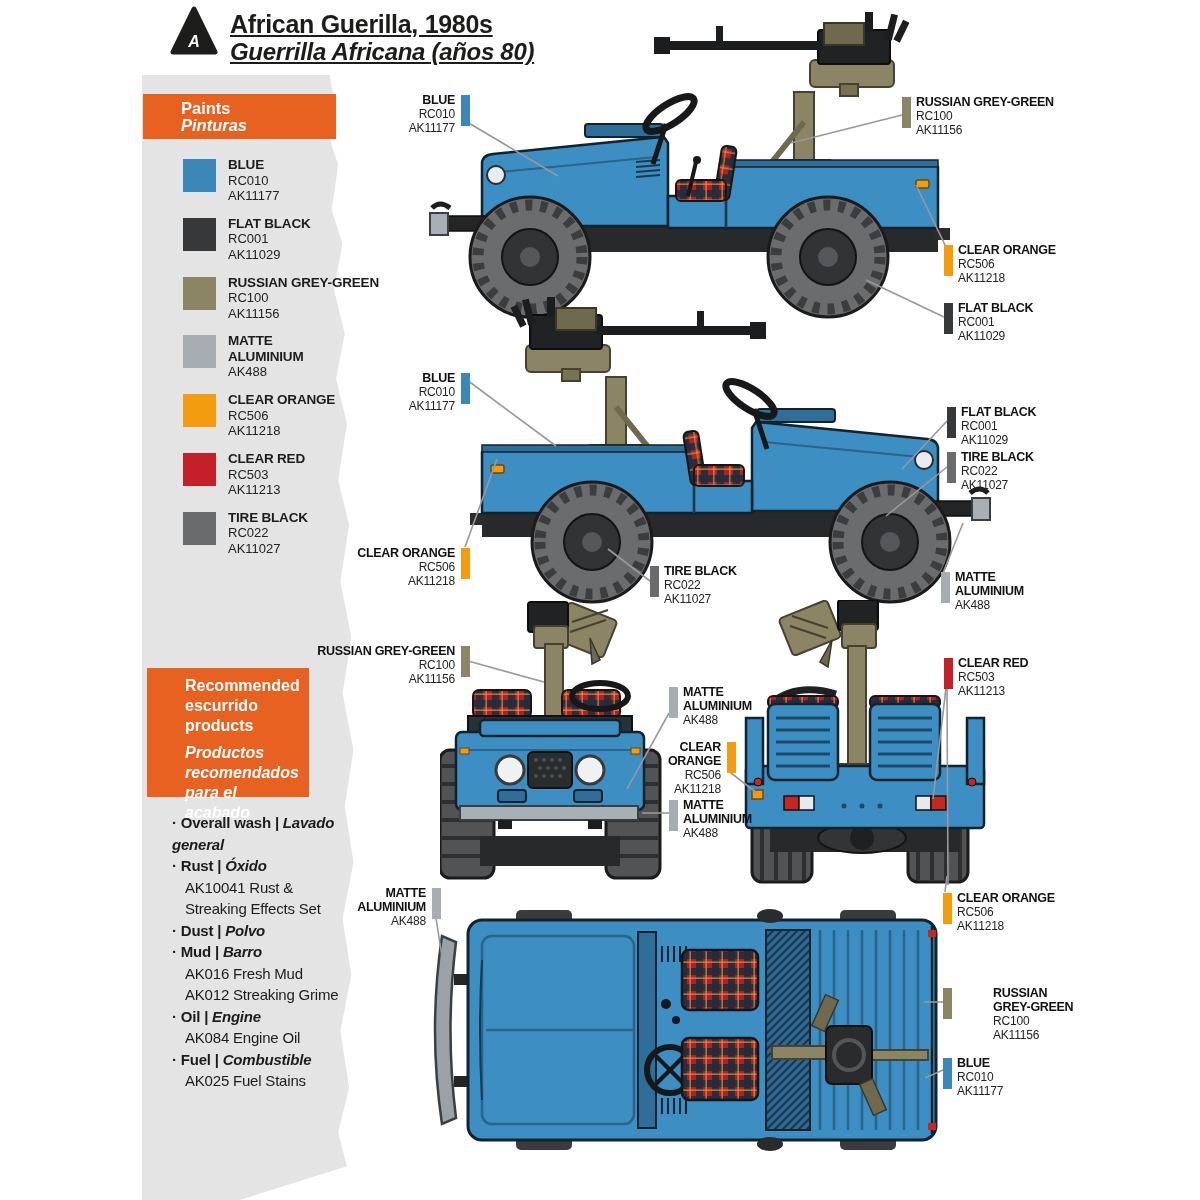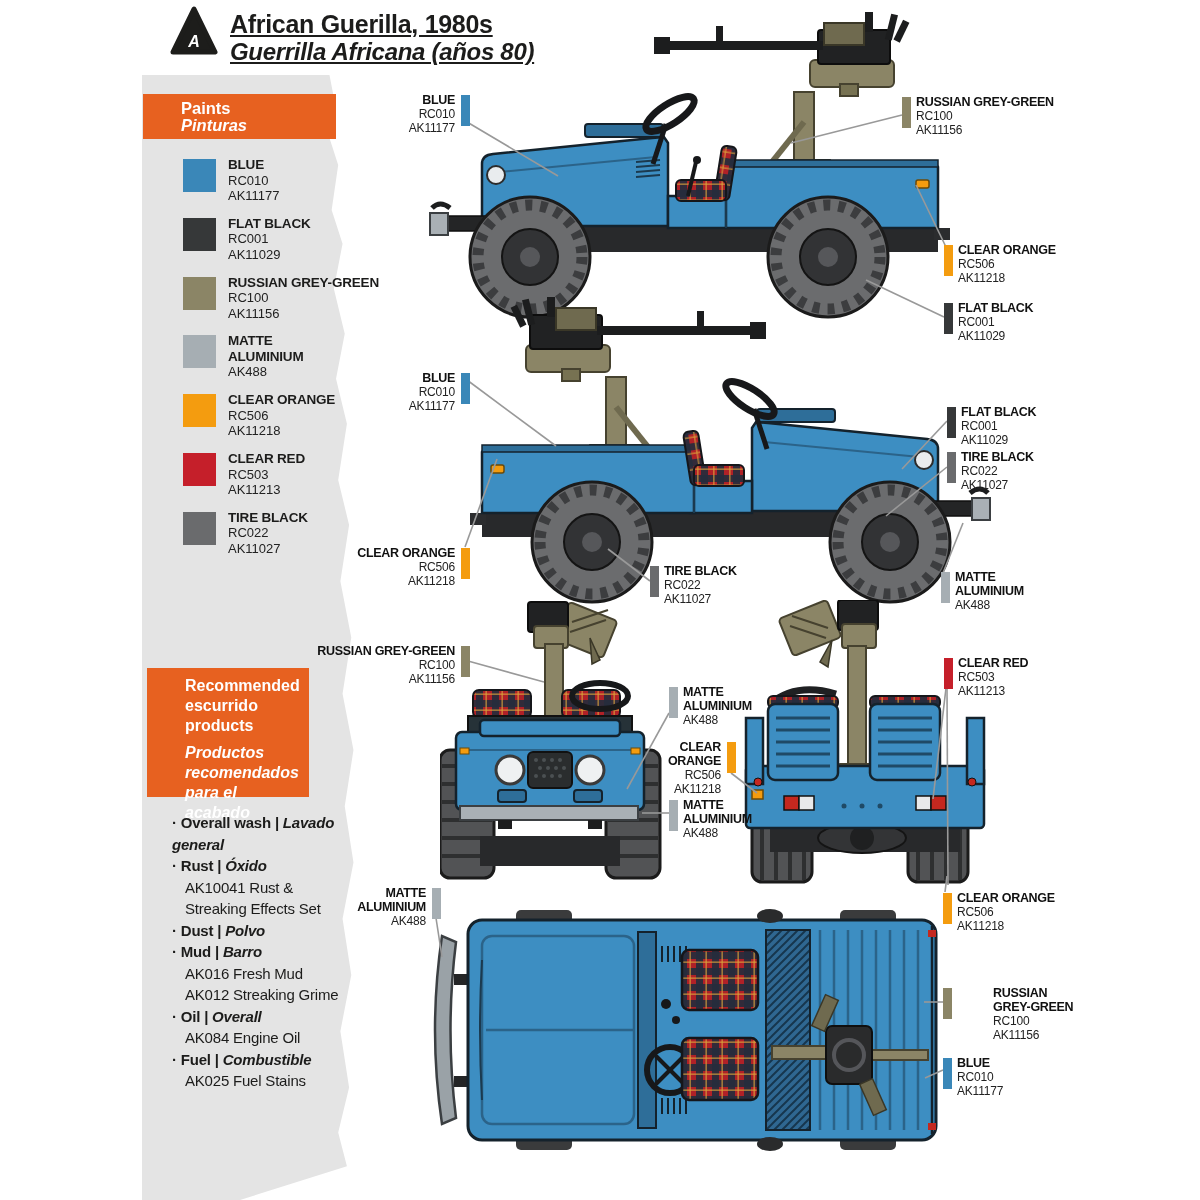--- a/index.html
+++ b/index.html
@@ -139,21 +139,21 @@
       </div>
   </div>
   <div id="products">
       <div class="prod-head">· Overall wash | <span class="es">Lavado general</span></div>
       <div class="prod-head">· Rust | <span class="es">Óxido</span></div>
       <div class="prod-line">AK10041 Rust &amp; Streaking Effects Set</div>
       <div class="prod-head">· Dust | <span class="es">Polvo</span></div>
       <div class="prod-head">· Mud | <span class="es">Barro</span></div>
       <div class="prod-line">AK016 Fresh Mud</div>
       <div class="prod-line">AK012 Streaking Grime</div>
-      <div class="prod-head">· Oil | <span class="es">Overall</span></div>
+      <div class="prod-head">· Oil | <span class="es">Engine</span></div>
       <div class="prod-line">AK084 Engine Oil</div>
       <div class="prod-head">· Fuel | <span class="es">Combustible</span></div>
       <div class="prod-line">AK025 Fuel Stains</div>
     </div>
 
   <svg width="0" height="0" style="position:absolute" aria-hidden="true">
     <defs>
       <pattern id="tartan" width="16" height="16" patternUnits="userSpaceOnUse">
         <rect width="16" height="16" fill="#b02127"></rect>
         <rect x="4" width="7" height="16" fill="#252c3c" opacity="0.9"></rect>

